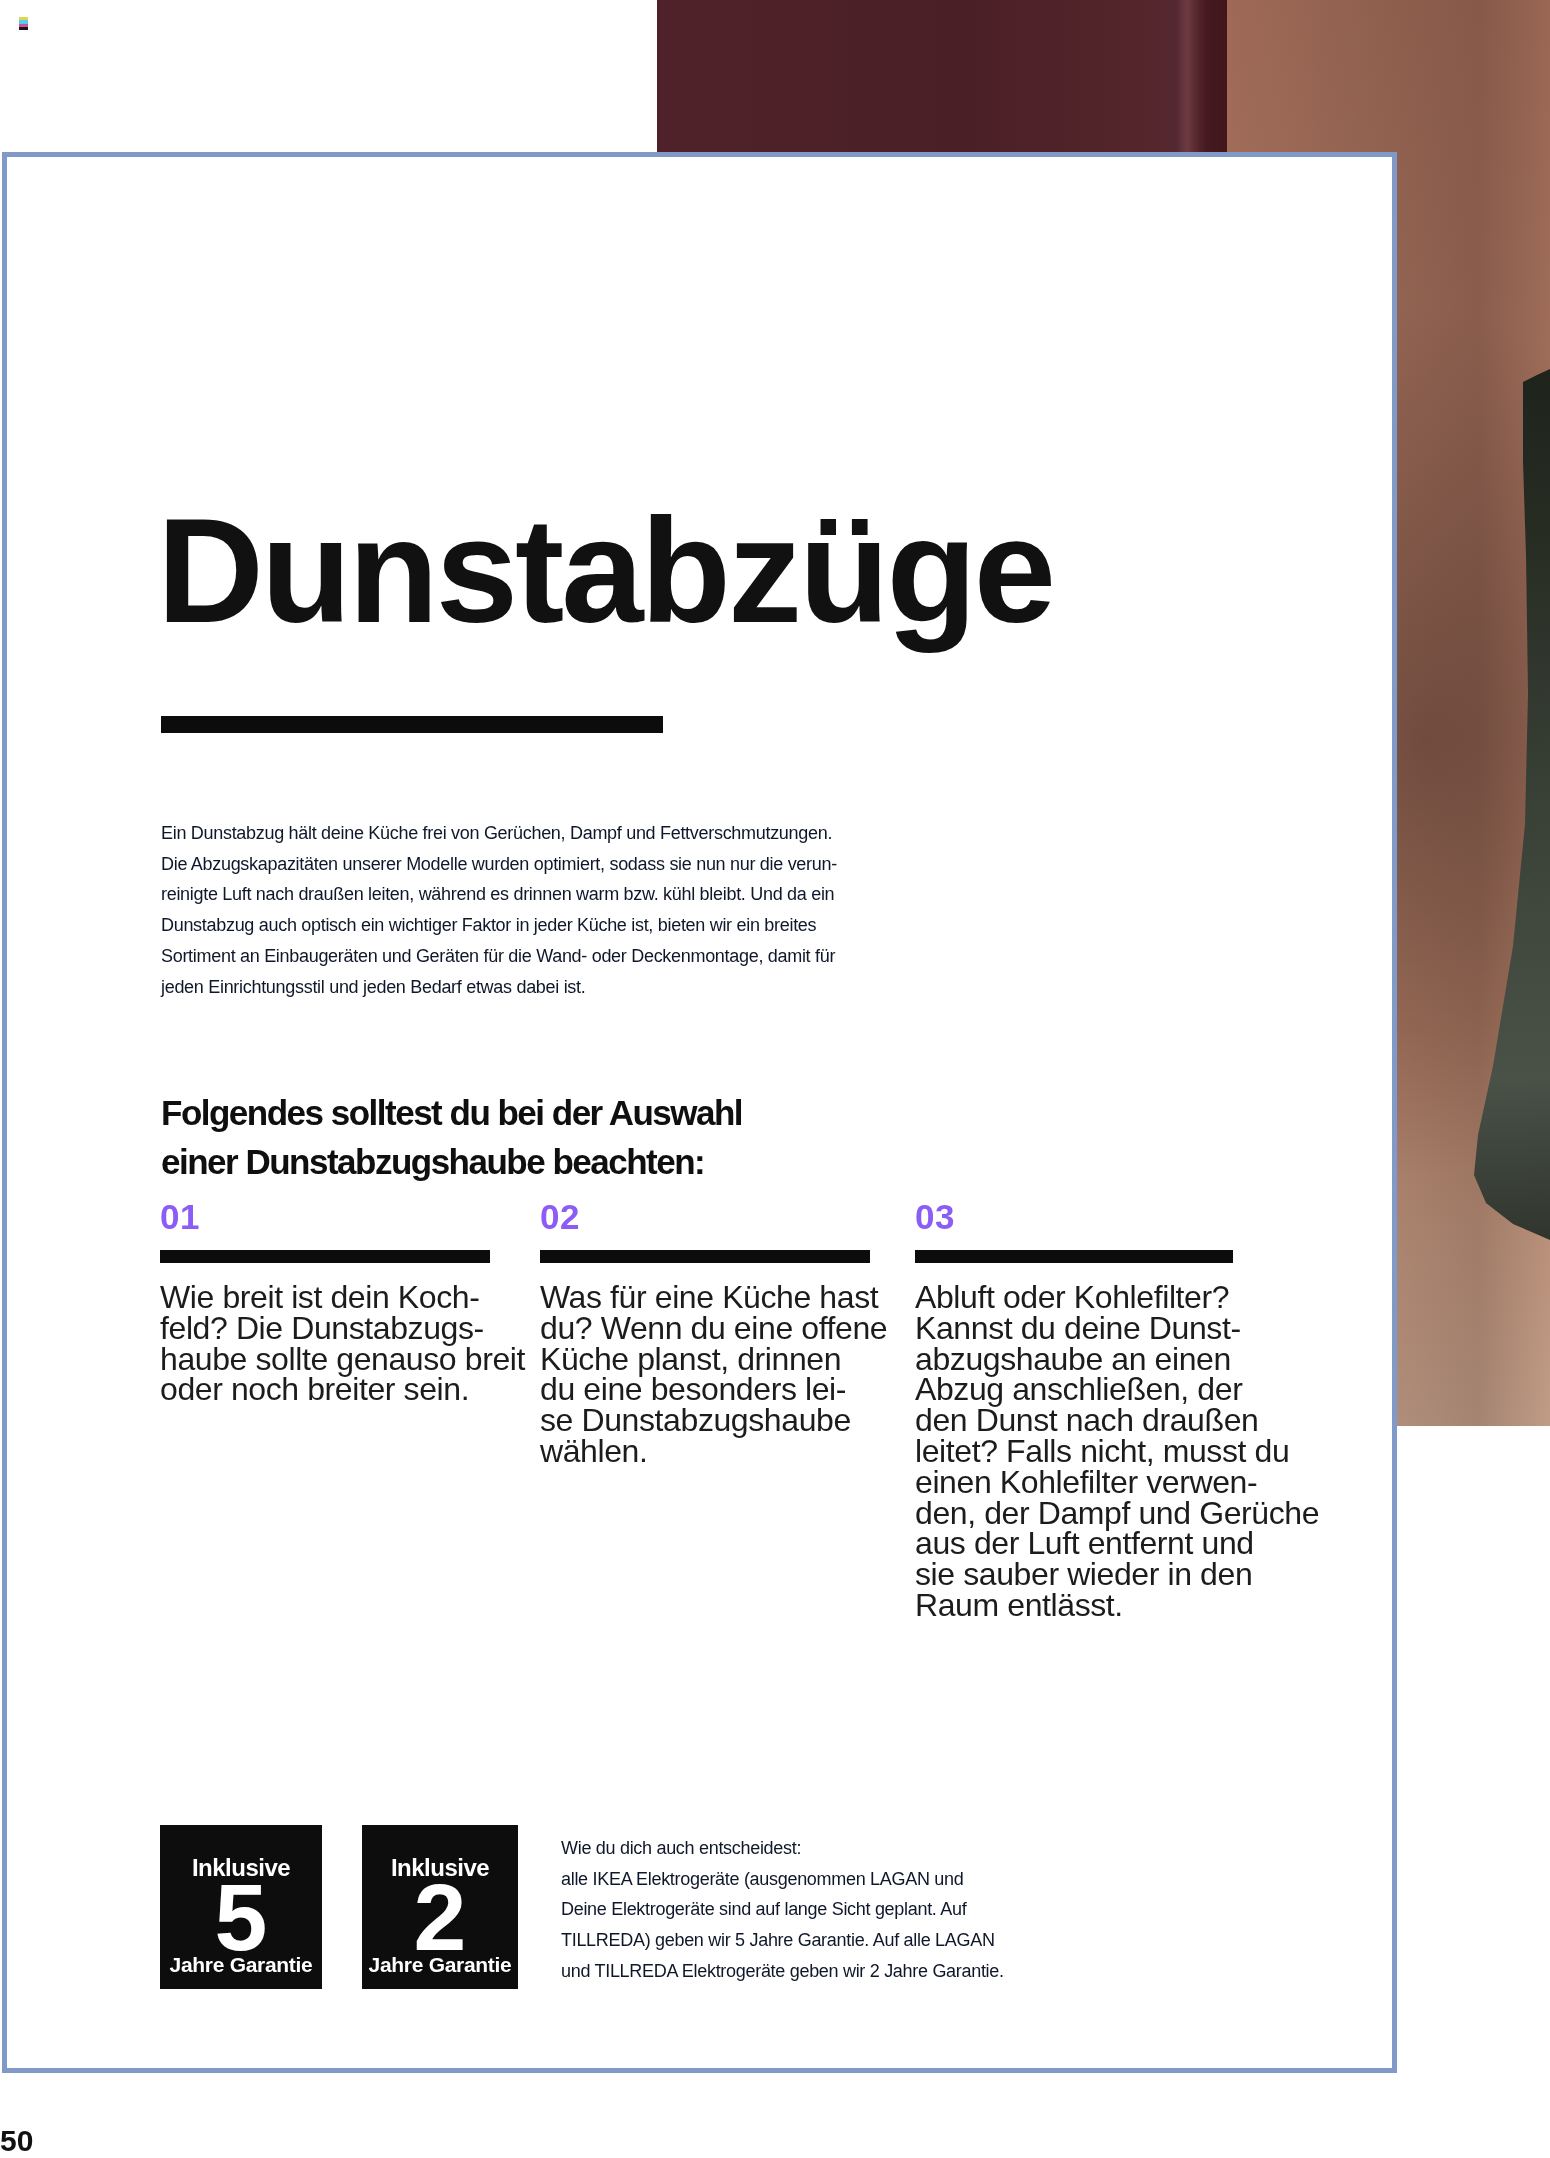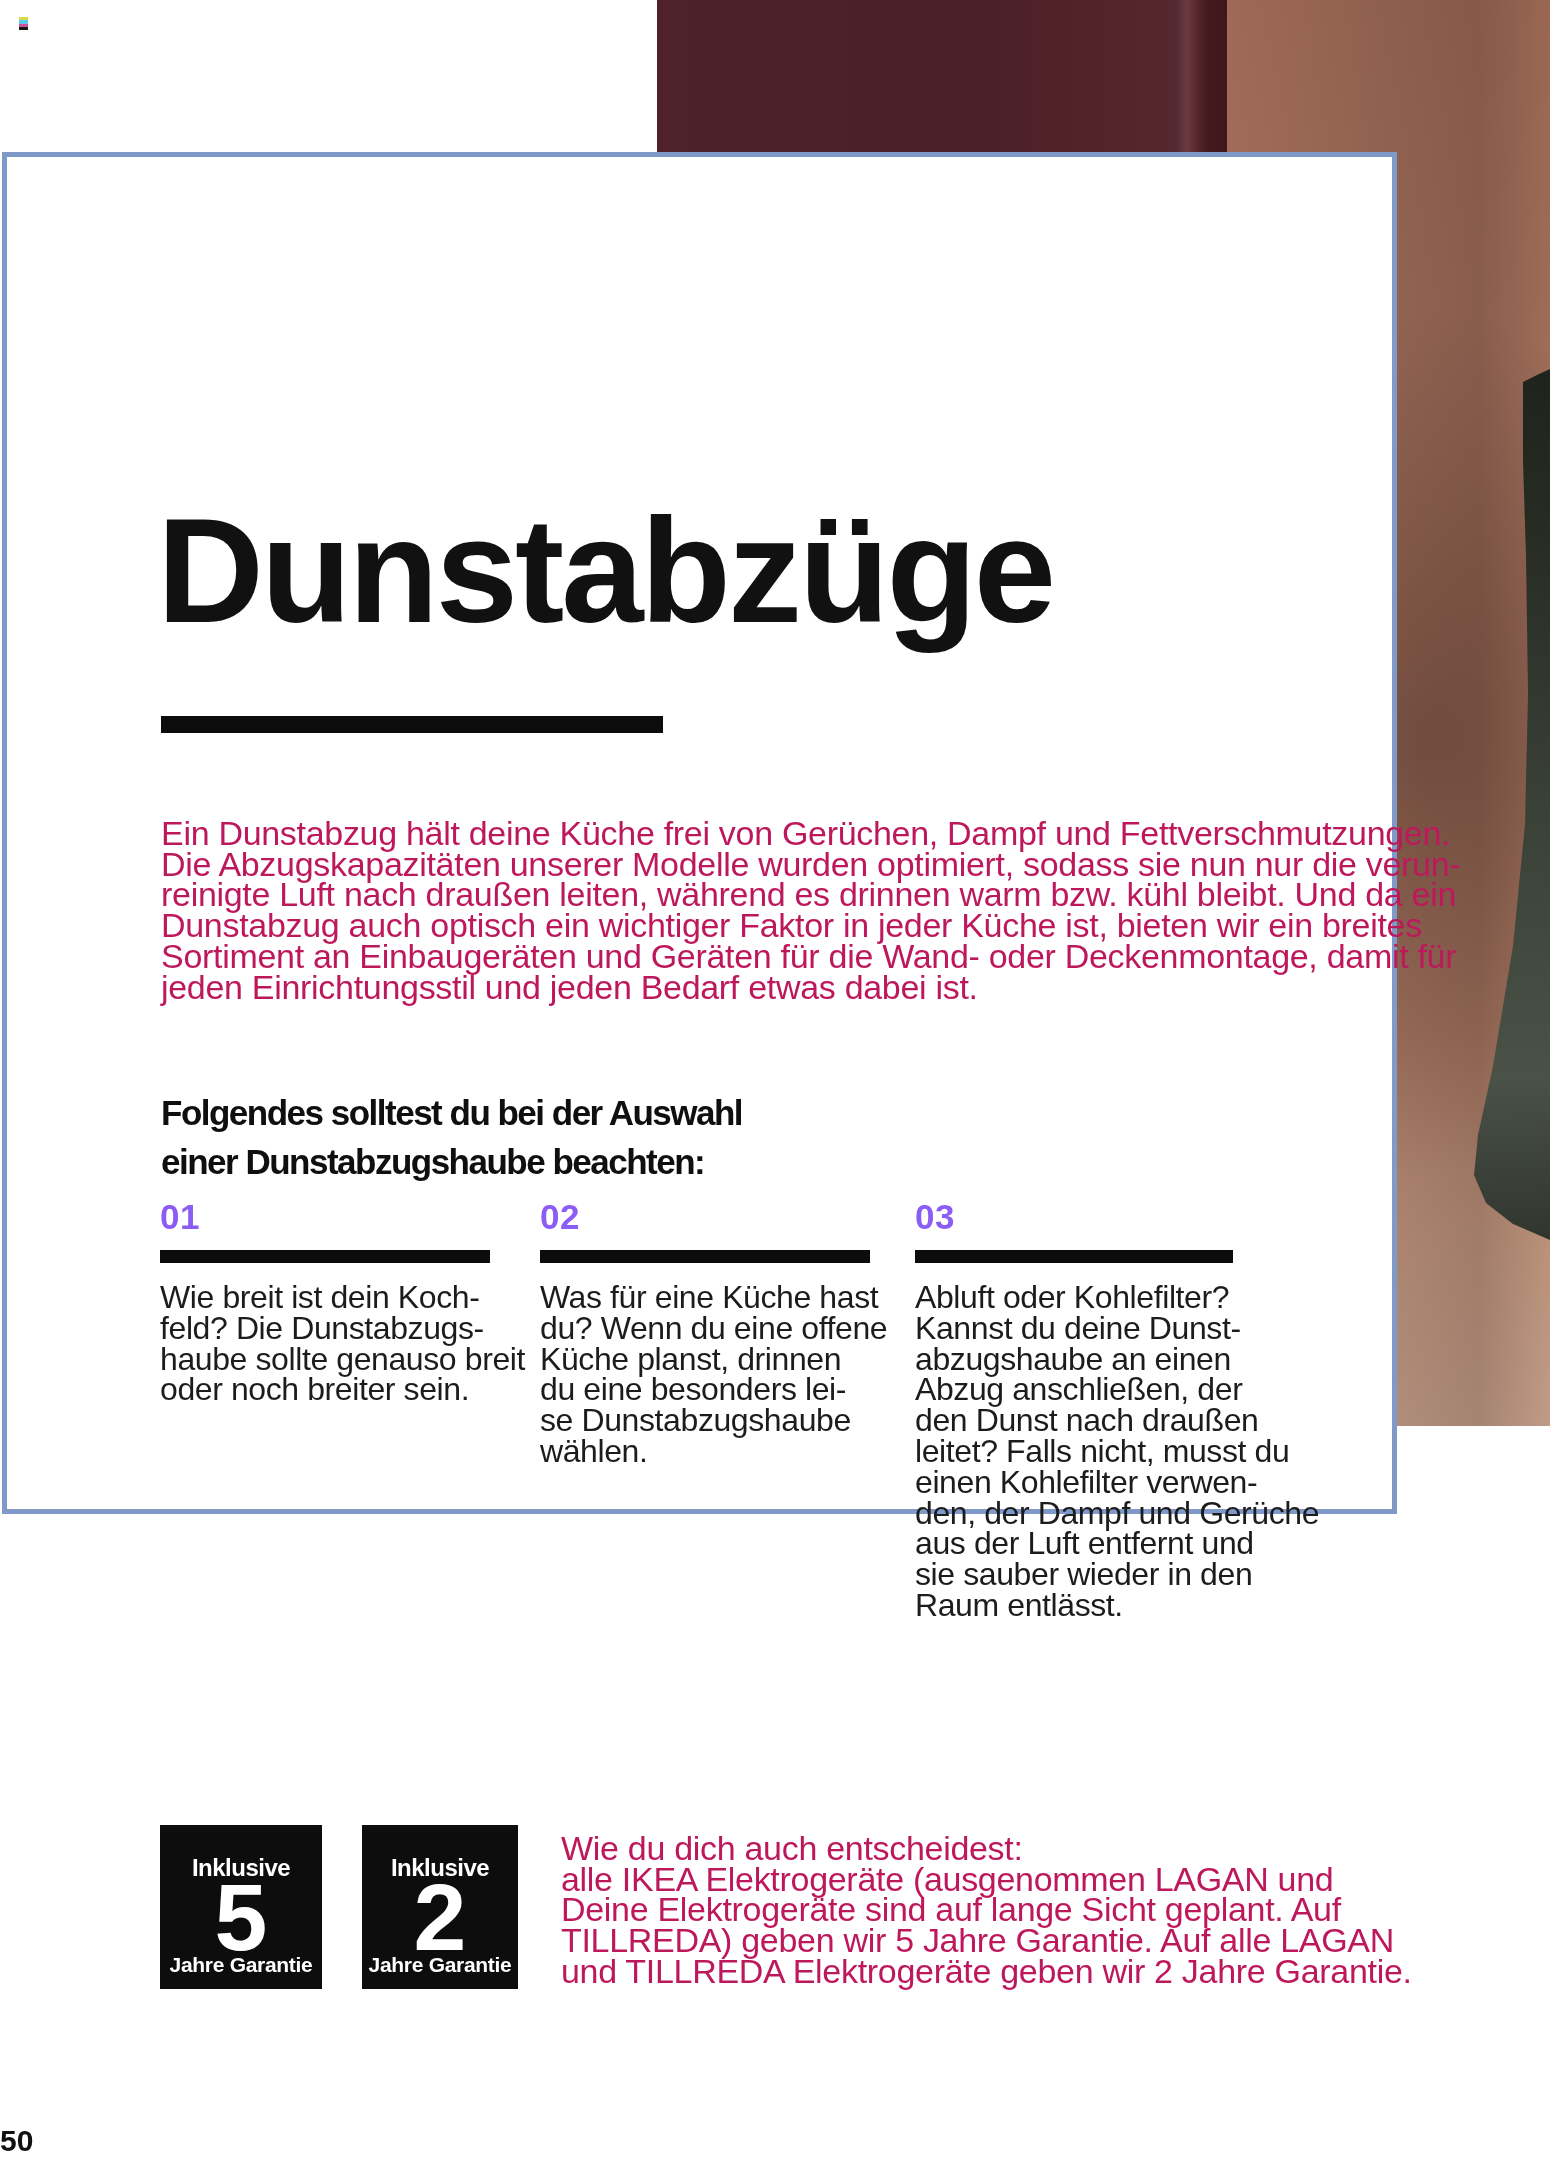--- a/index.html
+++ b/index.html
@@ -32,32 +32,32 @@
   .hood{
     position:absolute;inset:0;
     background:linear-gradient(178deg,#1b2019 24%,#272c23 38%,#3a4137 58%,#4a5147 76%,#333931 86%,#262b24 90%);
     clip-path:polygon(866px 382px,880px 375px,893px 369px,893px 1240px,856px 1224px,829px 1203px,
                       817px 1175px,821px 1135px,836px 1066px,856px 946px,868px 824px,
                       871px 694px,869px 556px,866px 462px);
   }
 
   
   .card{
-    position:absolute;left:2px;top:152px;width:1395px;height:1362px;
+    position:absolute;left:2px;top:152px;width:1395px;height:1921px;
     box-sizing:border-box;border:5px solid #7f9ac8;background:#ffffff;
   }
   .card .abs{position:absolute;}
 
   .page-title{
     left:150px;top:340px;
     font-size:148px;font-weight:700;line-height:1;letter-spacing:-3px;color:#111111;white-space:nowrap;
   }
   .title-rule{left:154px;top:559px;width:502px;height:17px;background:#0c0c0c;}
 
-  .body-text{font-size:34px;line-height:30.7px;letter-spacing:-0.3px;color:#be185d;}
+  .body-text{font-size:18px;line-height:30.7px;letter-spacing:-0.3px;color:#0f172a;}
   .body-text .line{white-space:nowrap;}
   .intro{left:154px;top:661px;}
 
   .section-heading{
     left:154px;top:928px;
     font-size:35px;font-weight:700;line-height:43px;letter-spacing:-1.5px;color:#0f0f0f;
   }
   .section-heading .line{white-space:nowrap;margin-top:6px;}
 
   .col{top:1039px;width:340px;}

